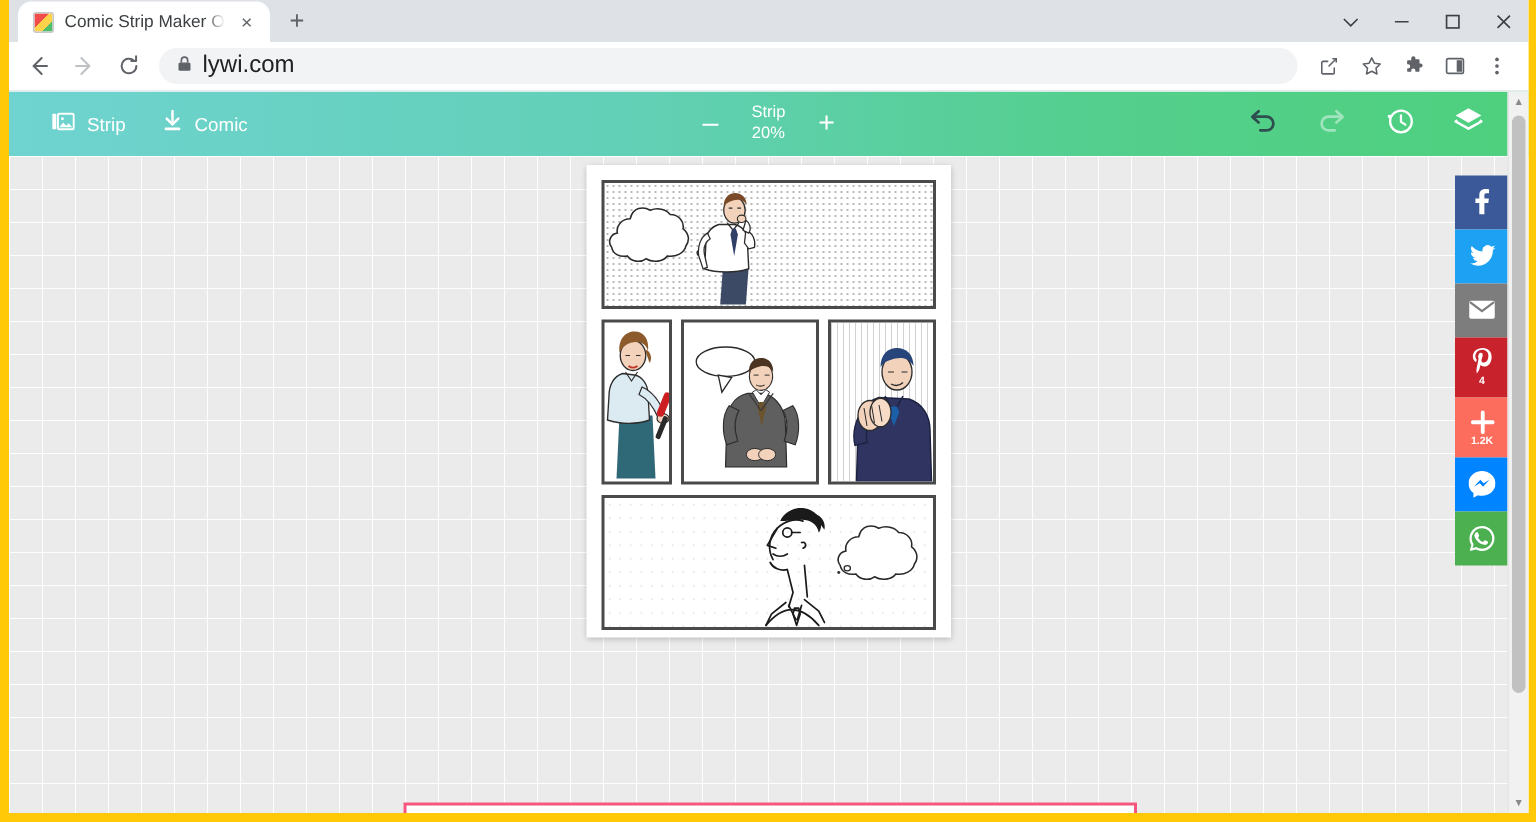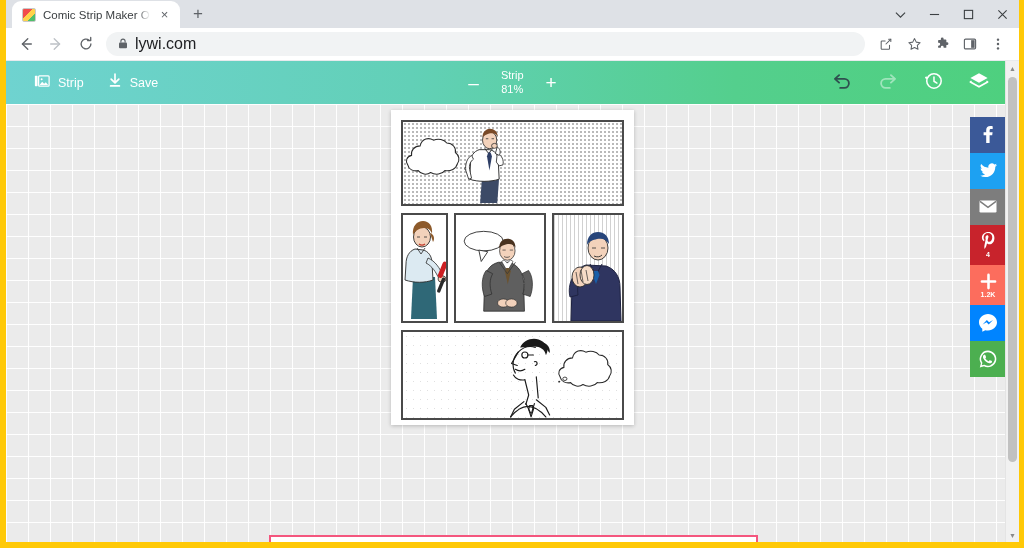--- a/index.html
+++ b/index.html
@@ -361,29 +361,29 @@
           <span>Strip</span>
         </div>
         <div class="tb-item">
           <span>
             <svg width="14" height="16" viewBox="0 0 16 18">
               <path d="M8 1v9.3" stroke="#fff" stroke-width="1.9" stroke-linecap="round"></path>
               <path d="M3.6 6.8L8 11.2l4.4-4.4" fill="none" stroke="#fff" stroke-width="1.9" stroke-linecap="round" stroke-linejoin="round"></path>
               <rect x="2" y="13.6" width="12" height="2.1" rx="1" fill="#fff"></rect>
             </svg>
           </span>
-          <span>Save</span>
+          <span>Comic</span>
         </div>
       </div>
 
       <div class="tb-zoom">
         <div class="zoom-pm">–</div>
         <div class="zoom-label">
           <div class="zl">Strip</div>
-          <div class="zv">81%</div>
+          <div class="zv">20%</div>
         </div>
         <div class="zoom-pm">+</div>
       </div>
 
       <div class="tb-right">
         <div>
           <svg width="20" height="16" viewBox="0 0 22 16">
             <path d="M4.4 5.6h9.2a5 5 0 0 1 0 10H9" fill="none" stroke="#2f4f4f" stroke-width="2" stroke-linecap="round"></path>
             <path d="M7.8 1.6L3.2 5.7l4.6 4.1" fill="none" stroke="#2f4f4f" stroke-width="2" stroke-linecap="round" stroke-linejoin="round"></path>
           </svg>

